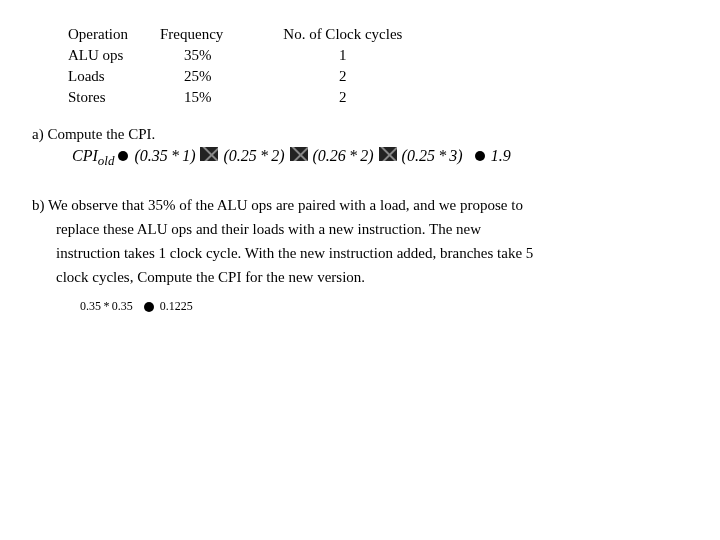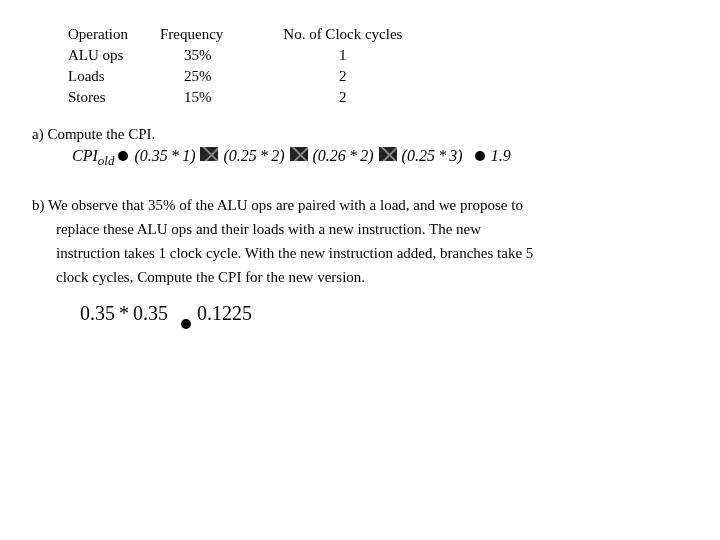--- a/index.html
+++ b/index.html
@@ -128,24 +128,24 @@
       margin-top: 24px;
       line-height: 1.6;
     }
 
     .part-b-text {
       margin-left: 0;
     }
 
     .formula-b {
       margin-left: 48px;
-      font-size: 20px;
+      font-size: 12px;
       margin-top: 8px;
       display: flex;
-      align-items: flex-end;
+      align-items: center;
       gap: 4px;
     }
 
     .indent-text {
       margin-left: 24px;
       text-align: right;
     }
   </style>
 </head>
 <body>

